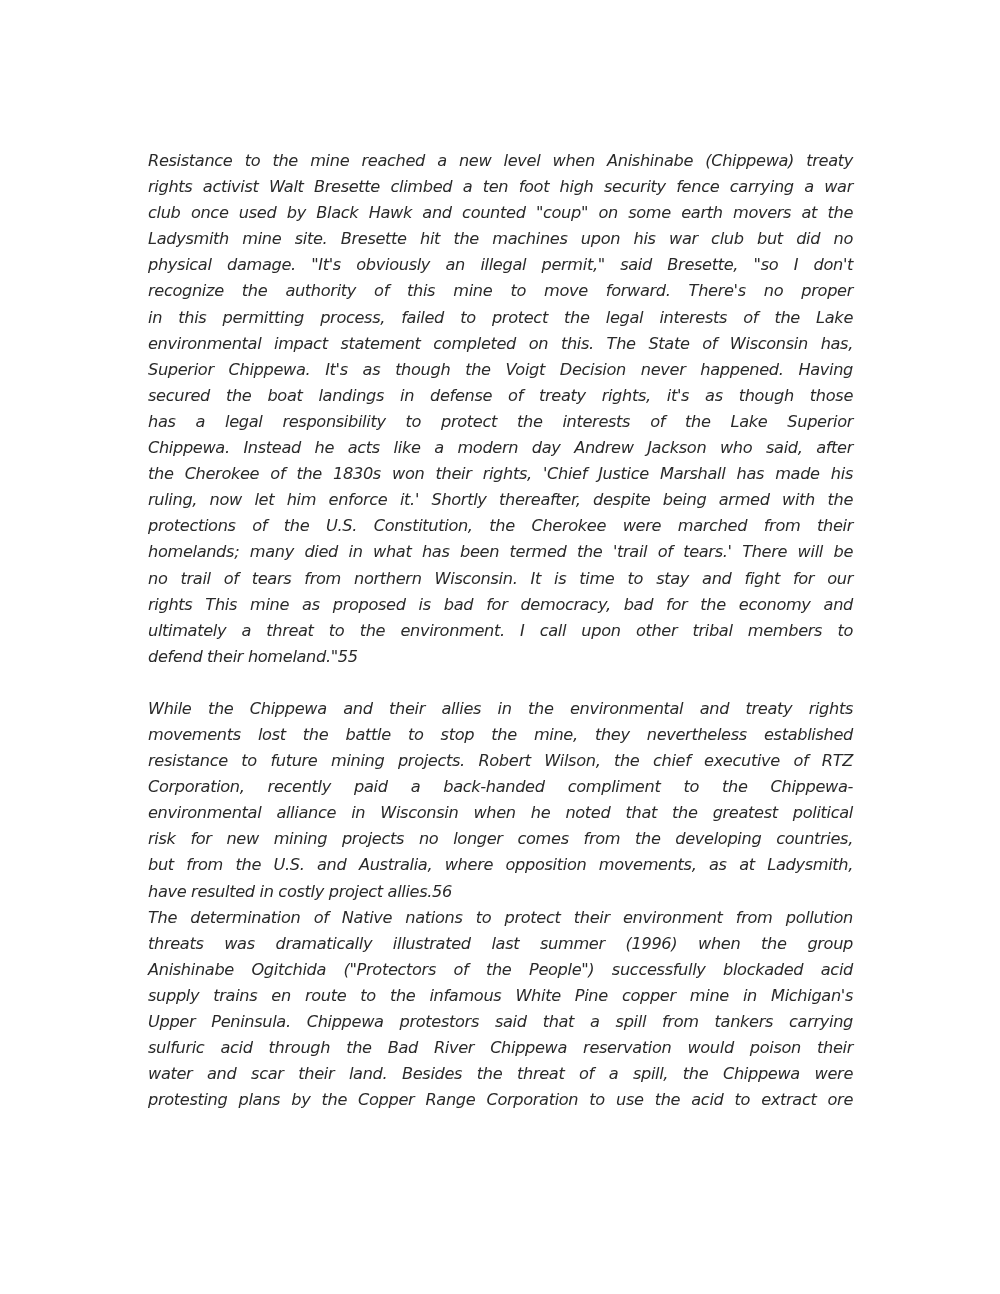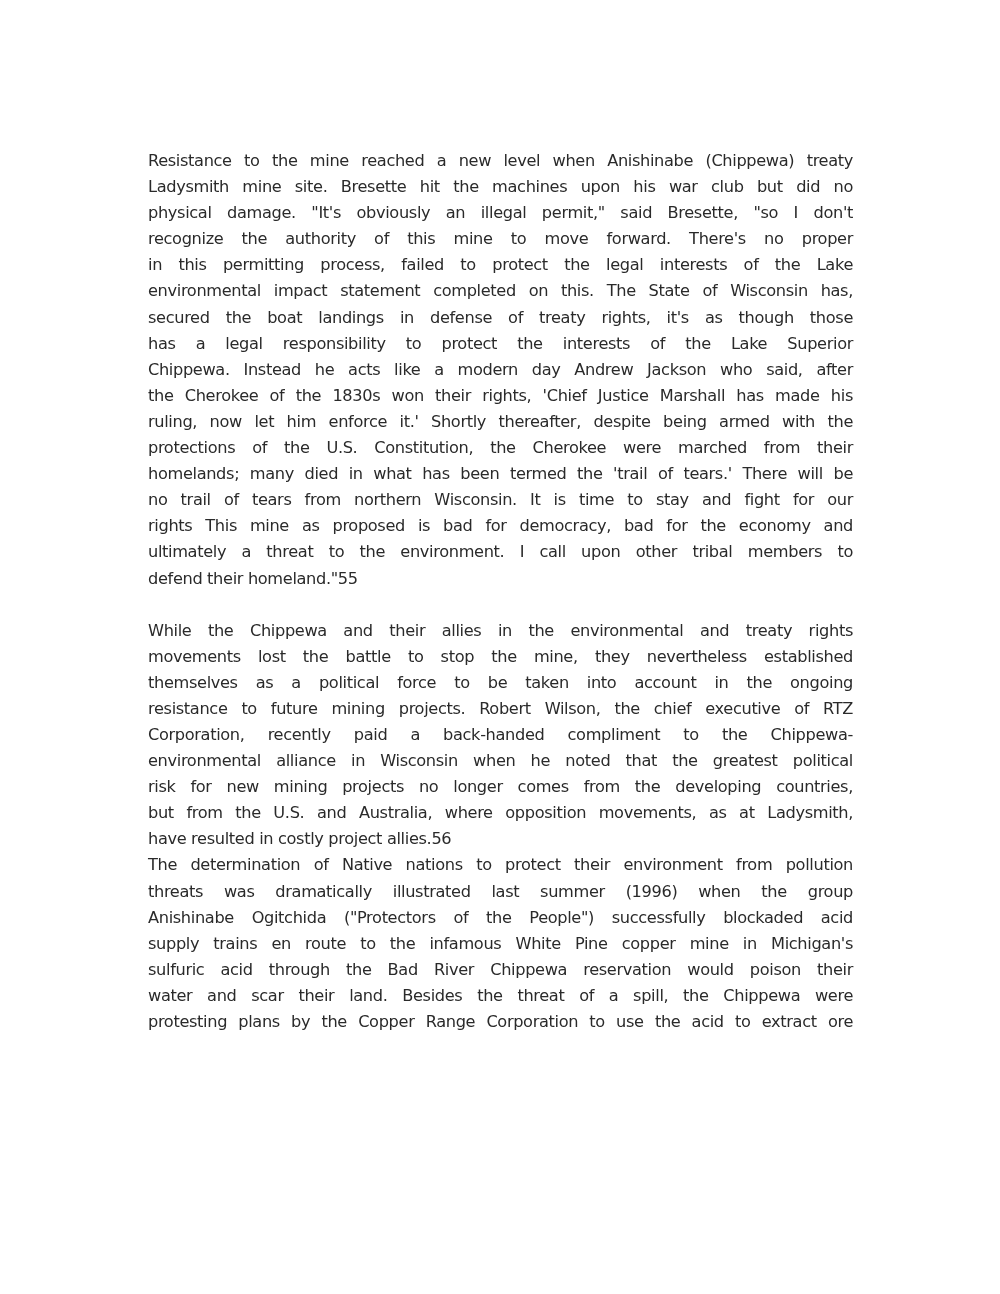--- a/index.html
+++ b/index.html
@@ -27,70 +27,74 @@
       margin: 0;
     }
     .line {
       display: block;
       height: 26.1px;
       line-height: 26px;
       white-space: nowrap;
       text-align: justify;
       text-align-last: justify;
       overflow: visible;
+      font-style: italic;
     }
     .line.last {
       text-align-last: left;
     }
     .gap {
       height: 26px;
     }
   </style>
 </head>
 <body>
 
 <div class="page">
 
   <div class="para">
     <span class="line">Resistance to the mine reached a new level when Anishinabe (Chippewa) treaty</span>
+    <span class="line">rights activist Walt Bresette climbed a ten foot high security fence carrying a war</span>
+    <span class="line">club once used by Black Hawk and counted "coup" on some earth movers at the</span>
     <span class="line">Ladysmith mine site.  Bresette hit the machines upon his war club but did no</span>
     <span class="line">physical damage.  "It's obviously an illegal permit," said Bresette, "so I don't</span>
     <span class="line">recognize the authority of this mine to move forward.  There's no proper</span>
     <span class="line">in this permitting process, failed to protect the legal interests of the Lake</span>
     <span class="line">environmental impact statement completed on this. The State of Wisconsin has,</span>
+    <span class="line">Superior Chippewa. It's as though the Voigt Decision never happened.  Having</span>
     <span class="line">secured the boat landings in defense of treaty rights, it's as though those</span>
     <span class="line">has a legal responsibility to protect the interests of the Lake Superior</span>
     <span class="line">Chippewa.  Instead he acts like a modern day Andrew Jackson who said, after</span>
     <span class="line">the Cherokee of the 1830s won their rights, 'Chief Justice Marshall has made his</span>
     <span class="line">ruling, now let him enforce it.'  Shortly thereafter, despite being armed with the</span>
     <span class="line">protections of the U.S. Constitution, the Cherokee were marched from their</span>
     <span class="line">homelands; many died in what has been termed the 'trail of tears.'  There will be</span>
     <span class="line">no trail of tears from northern Wisconsin.  It is time to stay and fight for our</span>
     <span class="line">rights This mine as proposed is bad for democracy, bad for the economy and</span>
     <span class="line">ultimately a threat to the environment.  I call upon other tribal members to</span>
     <span class="line last">defend their homeland."55</span>
   </div>
 
   <div class="gap"></div>
 
   <div class="para">
     <span class="line">While the Chippewa and their allies in the environmental and treaty rights</span>
     <span class="line">movements lost the battle to stop the mine, they nevertheless established</span>
-    <span class="line">themselves as a political force to be taken into account in the ongoing</span>
     <span class="line">resistance to future mining projects.  Robert Wilson, the chief executive of RTZ</span>
     <span class="line">Corporation, recently paid a back-handed compliment to the Chippewa-</span>
     <span class="line">environmental alliance in Wisconsin when he noted that the greatest political</span>
     <span class="line">risk for new mining projects no longer comes from the developing countries,</span>
     <span class="line">but from the U.S. and Australia, where opposition movements, as at Ladysmith,</span>
     <span class="line last">have resulted in costly project allies.56</span>
   </div>
 
   <div class="para">
     <span class="line">The determination of Native nations to protect their environment from pollution</span>
     <span class="line">threats was dramatically illustrated last summer (1996) when the group</span>
     <span class="line">Anishinabe Ogitchida ("Protectors of the People") successfully blockaded acid</span>
     <span class="line">supply trains en route to the infamous White Pine copper mine in Michigan's</span>
+    <span class="line">Upper Peninsula. Chippewa protestors said that a spill from tankers carrying</span>
     <span class="line">sulfuric acid through the Bad River Chippewa reservation would poison their</span>
     <span class="line">water and scar their land. Besides the threat of a spill, the Chippewa were</span>
     <span class="line">protesting plans by the Copper Range Corporation to use the acid to extract ore</span>
   </div>
 
 </div>
 
 </body></html>

